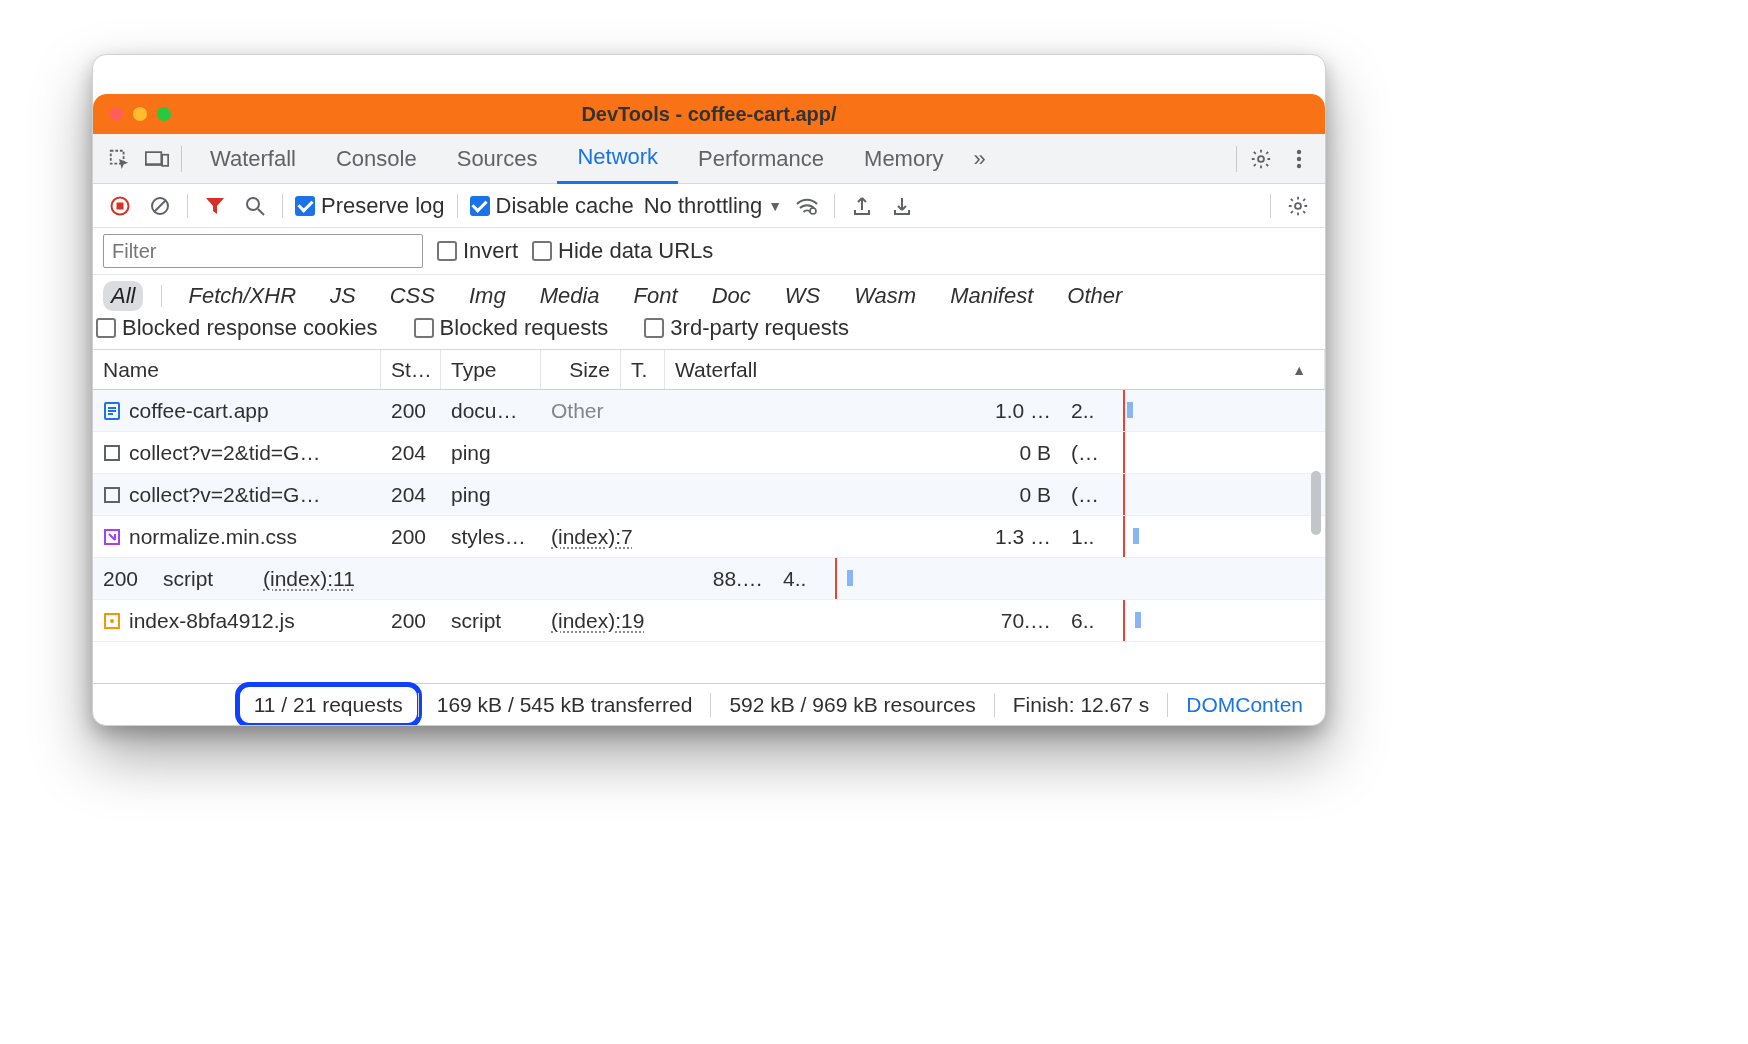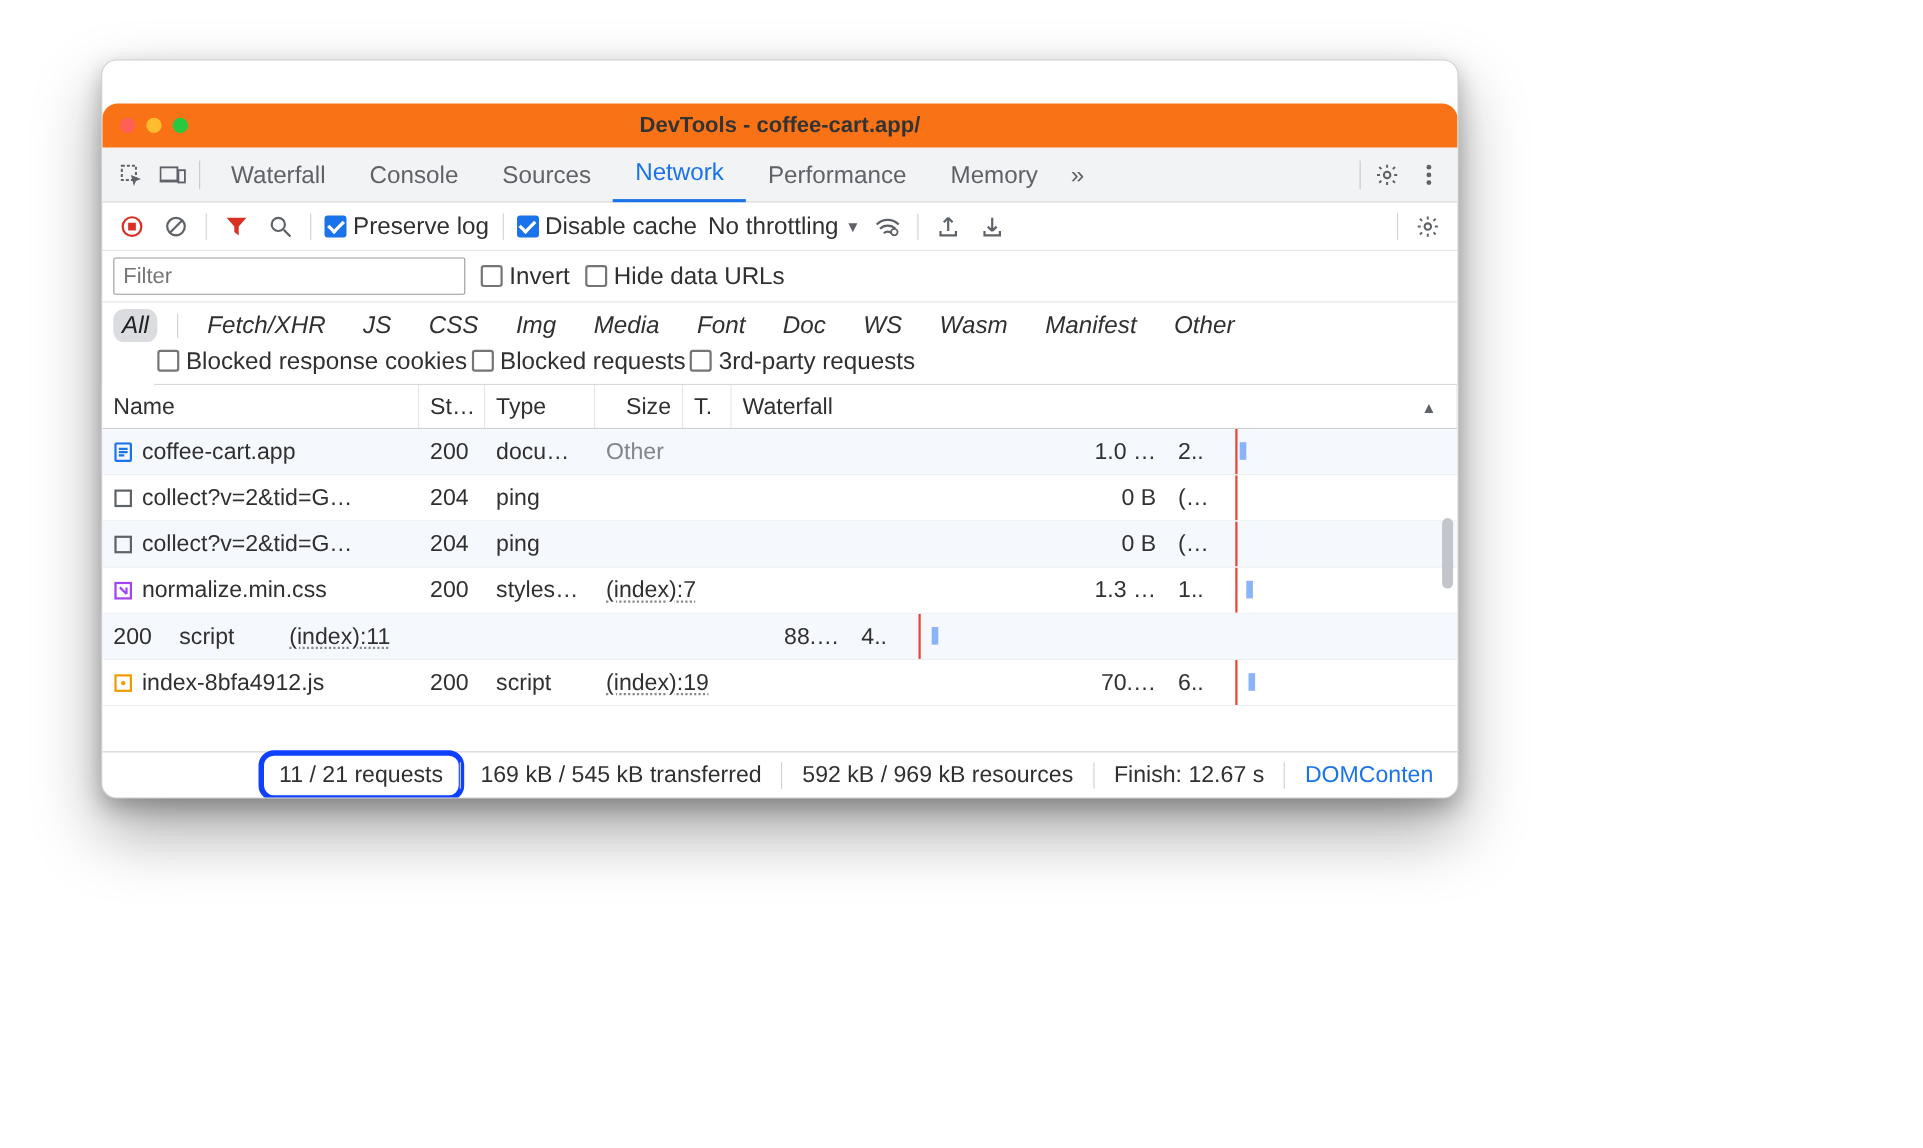--- a/index.html
+++ b/index.html
@@ -110,22 +110,22 @@
   }
   
   .typerow {
     display:flex; align-items:center; gap: 18px; padding: 6px 10px 2px 10px;
     font-size:22px; flex-wrap:wrap;
   }
   .pill { padding:2px 8px; border-radius:10px; cursor:pointer; color:#303030;font-style:italic;}
   .pill.active { background:#dadce0; color:#202124;}
   
   .extrarow {
-    display:flex; align-items:center; gap: 4px; padding: 2px 10px 8px 3px;
-    font-size:22px; border-bottom:1px solid #d8d8d8;margin-left:47px;
+    display:flex; align-items:center; gap: 36px; padding: 2px 10px 8px 3px;
+    font-size:22px; border-bottom:1px solid #d8d8d8;
   }
   
   .thead {
     display:flex; align-items:center; height: 40px;
     border-bottom:1px solid #cfcfcf; font-size:21px; color:#303030;
     background:#fff;
   }
   .th { padding: 0 10px; border-right:1px solid #e6e6e6; height:100%; display:flex; align-items:center;}
   .col-name { width: 288px;}
   .col-status { width: 60px;}

